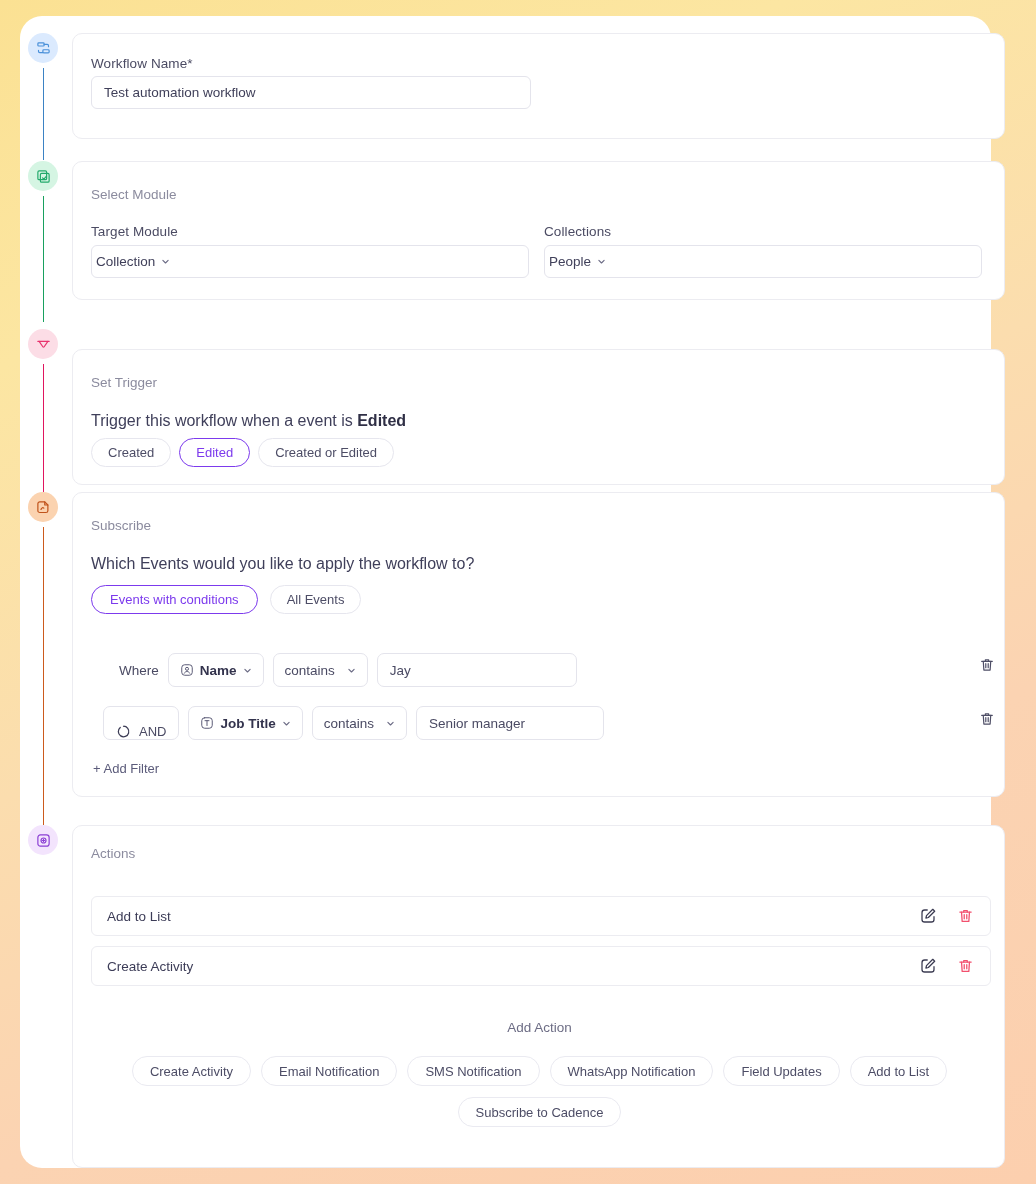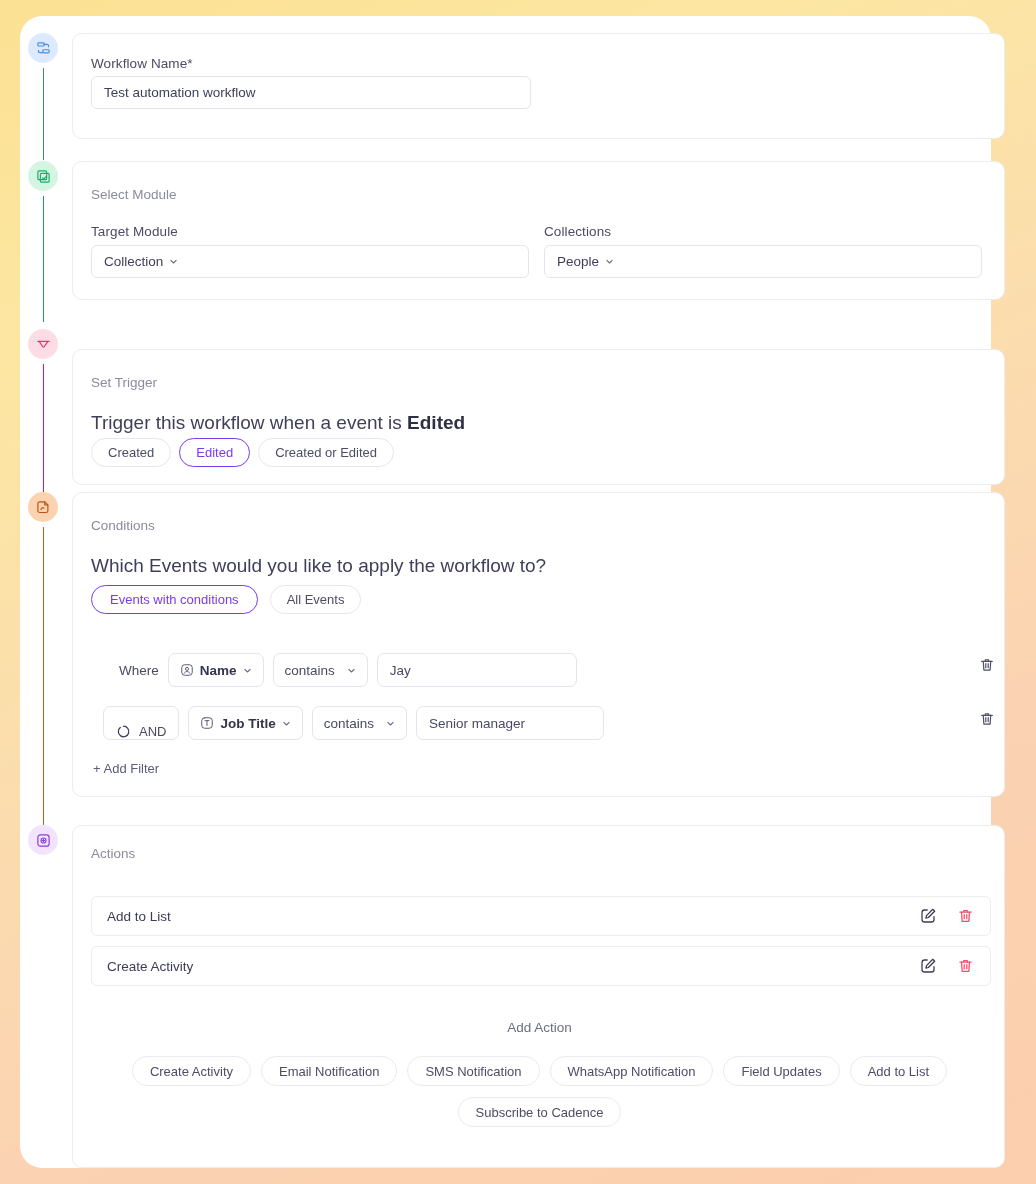--- a/index.html
+++ b/index.html
@@ -30,33 +30,33 @@
     font-size:13.5px; color:#4b4b63; letter-spacing:.1px;
   }
   .sect-title { font-size:13.5px; color:#8b8b9e; }
   .textinput {
     height:33px; border:1px solid #e4e4ec; border-radius:6px;
     display:flex; align-items:center; padding:0 12px;
     font-size:13.5px; color:#40405a; background:#fff;
   }
   .selectbox {
     height:33px; border:1px solid #e4e4ec; border-radius:6px;
-    display:flex; align-items:center; gap:6px; padding:0 12px;
+    display:flex; align-items:center; gap:6px; padding:0 4px;
     font-size:13.5px; color:#40405a; background:#fff;
   }
   .chev { width:9px; height:9px; flex:0 0 auto; }
   .chev svg { display:block; }
   .pill {
     display:inline-flex; align-items:center; justify-content:center;
     height:29px; padding:0 16px; border-radius:16px;
     border:1px solid #e6e6ee; background:#fff;
     font-size:13px; color:#4d4d66; white-space:nowrap;
   }
   .pill.sel { border-color:#7c3aed; color:#7c3aed; }
-  .trigger-sentence { font-size:19px; color:#3f3f5a; }
+  .trigger-sentence { font-size:16px; color:#3f3f5a; }
   .trigger-sentence b { font-weight:bold; color:#2f2f45; }
 
   .filter-row { display:flex; align-items:center; gap:9px; }
   .mini-select {
     height:34px; border:1px solid #e4e4ec; border-radius:7px;
     display:inline-flex; align-items:center; gap:6px; padding:0 11px;
     font-size:13.5px; color:#3f3f5a; background:#fff; white-space:nowrap;
   }
   .mini-select .ficon { width:14px; height:14px; display:block; }
   .mini-select .fname { font-weight:bold; color:#33334d; }
@@ -180,21 +180,21 @@
       <span>Trigger this workflow when a event is </span><b>Edited</b>
     </div>
     <div style="position:absolute; left:18px; top:88px; display:flex; gap:8px;">
       <div class="pill">Created</div>
       <div class="pill sel">Edited</div>
       <div class="pill">Created or Edited</div>
     </div>
   </div>
 
   <div class="card" style="left:52px; top:476px; height:305px;">
-    <div class="sect-title" style="position:absolute; left:18px; top:25px;">Conditions</div>
+    <div class="sect-title" style="position:absolute; left:18px; top:25px;">Subscribe</div>
     <div class="trigger-sentence" style="position:absolute; left:18px; top:62px;">Which Events would you like to apply the workflow to?</div>
     <div style="position:absolute; left:18px; top:81px; display:flex; gap:12px;margin-top:11px;">
       <div class="pill sel" style="padding:0 18px;">Events with conditions</div>
       <div class="pill">All Events</div>
     </div>
 
     <div class="filter-row" style="position:absolute; left:46px; top:160px;">
       <span class="where-lbl">Where</span>
       <div class="mini-select">
         <span class="ficon"><svg width="14" height="14" viewBox="0 0 24 24" fill="none" stroke="#5a5a75" stroke-width="1.7">

